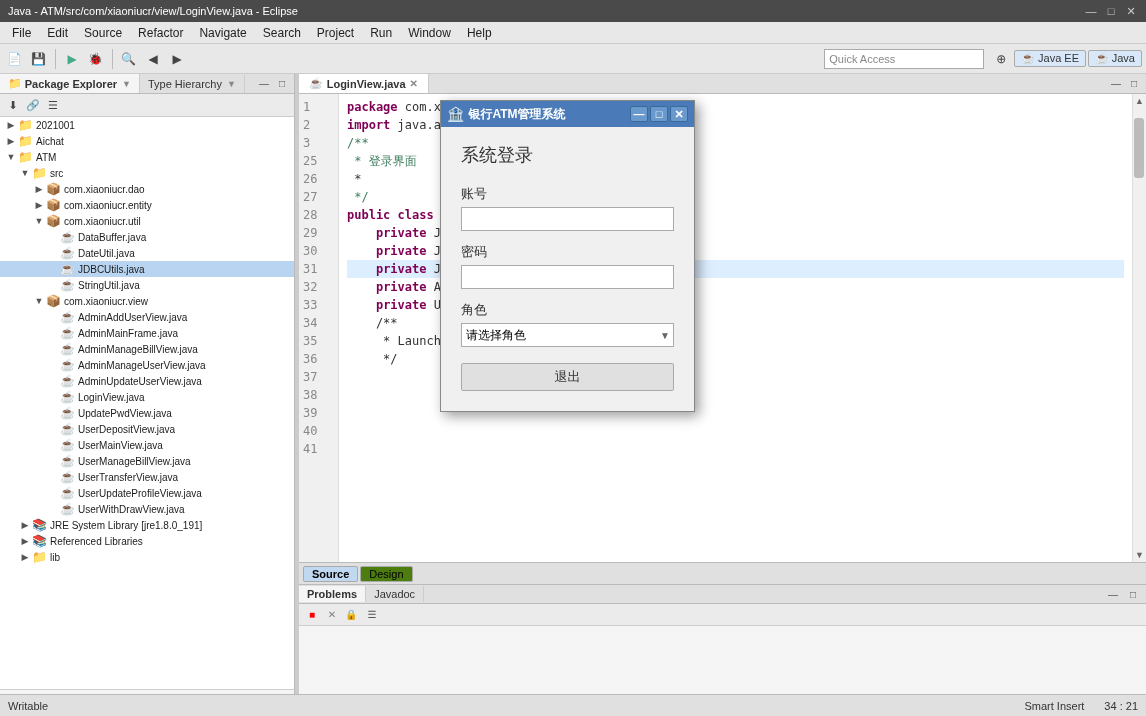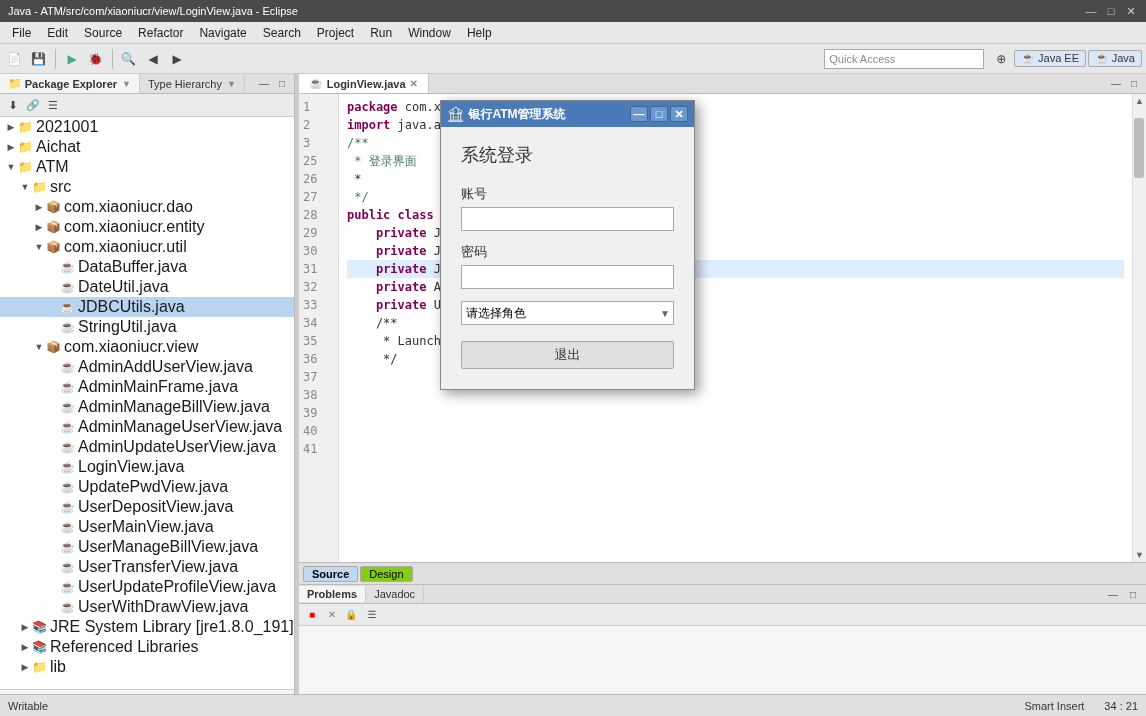--- a/index.html
+++ b/index.html
@@ -207,21 +207,21 @@
     }
     .tree-icon {
       width: 16px;
       height: 14px;
       display: inline-flex;
       align-items: center;
       justify-content: center;
       font-size: 12px;
       margin-right: 2px;
     }
-    .tree-label { font-size: 16px; }
+    .tree-label { font-size: 10px; }
 
     
     #tree-container::-webkit-scrollbar { width: 8px; }
     #tree-container::-webkit-scrollbar-track { background: #f0f0f0; }
     #tree-container::-webkit-scrollbar-thumb { background: #bbb; border-radius: 4px; }
 
     
     #left-resize {
       width: 4px;
       background: #ccc;
@@ -351,21 +351,21 @@
       align-items: center;
       background: #e0e0e0;
       border-top: 1px solid #bbb;
       padding: 0 4px;
       gap: 2px;
     }
     .eb-btn {
       padding: 1px 8px;
       font-size: 11px;
       border: 1px solid #aaa;
-      background: #84cc16;
+      background: #4d7c0f;
       cursor: pointer;
       border-radius: 2px;
     }
     .eb-btn.active { background: #c0d8f0; font-weight: bold; }
 
     
     #bottom-panel {
       height: 110px;
       display: flex;
       flex-direction: column;
@@ -930,20 +930,21 @@
         <div class="dialog-ctrl-btn">□</div>
         <div class="dialog-ctrl-btn">✕</div>
       </div>
     </div>
     <div id="dialog-body">
       <div id="dialog-title-text">系统登录</div>
       <div class="dialog-field-label">账号</div>
       <input type="text" class="dialog-input" value="" style="">
       <div class="dialog-field-label">密码</div>
       <input type="password" class="dialog-input" value="" style="">
+      <div class="dialog-field-label">角色</div>
       <div class="dialog-select-wrapper">
         <select class="dialog-select">
           <option value="">请选择角色</option>
           <option value="admin">管理员</option>
           <option value="user">普通用户</option>
         </select>
         <span class="dialog-select-arrow">▼</span>
       </div>
       <div class="dialog-btn">退出</div>
     </div>

